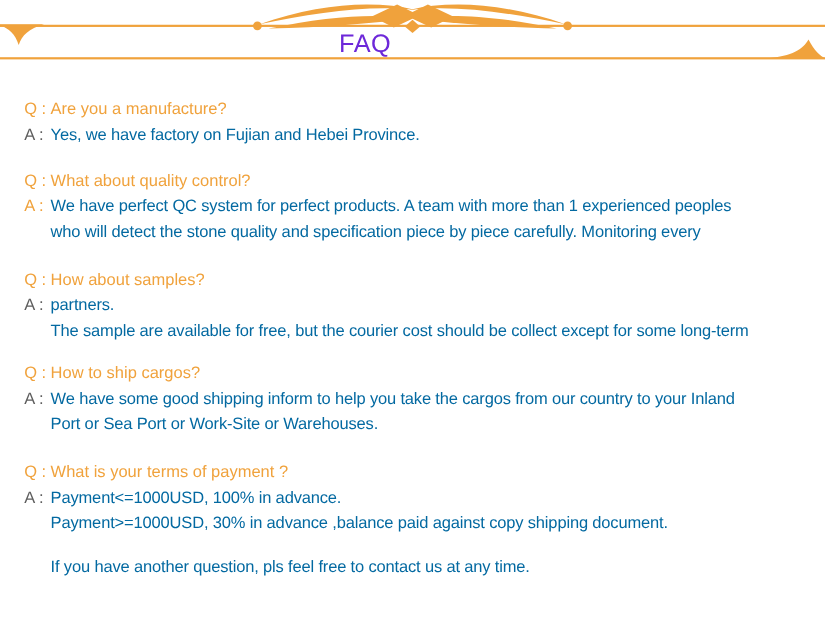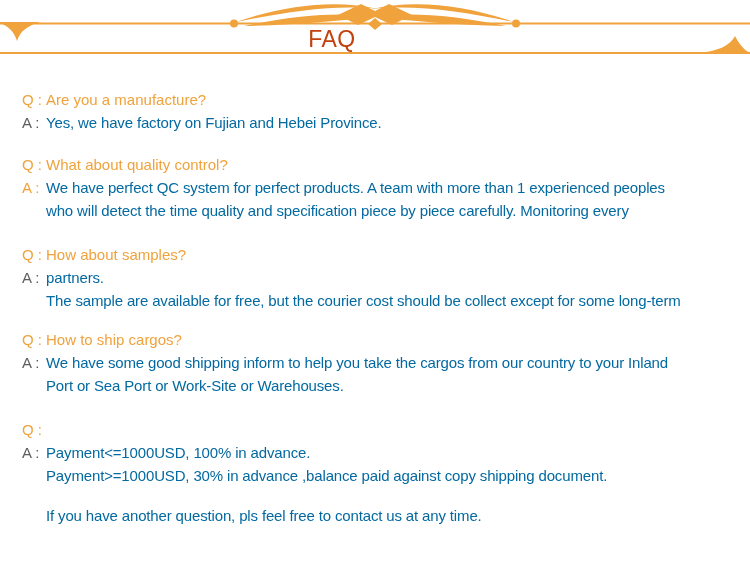--- a/index.html
+++ b/index.html
@@ -28,21 +28,21 @@
   }
   .faq-title {
     position: absolute;
     top: 27px;
     left: 0;
     width: 664px;
     text-align: center;
     font-size: 23px;
     line-height: 24px;
     letter-spacing: 0.5px;
-    color: #c2410c;
+    color: #6d28d9;
   }
   
   .faq-list {
     padding-left: 22px;
   }
   .faq-item { margin-top: 20px; }
   .faq-item:nth-child(1) { margin-top: 34px; }
   .faq-item:nth-child(2) { margin-top: 20px; }
   .faq-item:nth-child(3) { margin-top: 22px; }
   .faq-item:nth-child(4) { margin-top: 17px; }
@@ -132,21 +132,21 @@
 
     <section class="faq-item">
       <div class="q-row">
         <span class="prefix q">Q :</span>
         <span class="q-text">What about quality control?</span>
       </div>
       <div class="a-row">
         <span class="prefix a accent">A :</span>
         <div class="a-lines">
           <div class="a-line">We have perfect QC system for perfect products. A team with more than 1 experienced peoples</div>
-          <div class="a-line">who will detect the time quality and specification piece by piece carefully. Monitoring every</div>
+          <div class="a-line">who will detect the stone quality and specification piece by piece carefully. Monitoring every</div>
         </div>
       </div>
     </section>
 
     <section class="faq-item">
       <div class="q-row">
         <span class="prefix q">Q :</span>
         <span class="q-text">How about samples?</span>
       </div>
       <div class="a-row">
@@ -168,20 +168,21 @@
         <div class="a-lines">
           <div class="a-line">We have some good shipping inform to help you take the cargos from our country to your Inland</div>
           <div class="a-line">Port or Sea Port or Work-Site or Warehouses.</div>
         </div>
       </div>
     </section>
 
     <section class="faq-item">
       <div class="q-row">
         <span class="prefix q">Q :</span>
+        <span class="q-text">What is your terms of payment ?</span>
       </div>
       <div class="a-row">
         <span class="prefix a">A :</span>
         <div class="a-lines">
           <div class="a-line">Payment&lt;=1000USD, 100% in advance.</div>
           <div class="a-line">Payment&gt;=1000USD, 30% in advance ,balance paid against copy shipping document.</div>
           <div class="a-line blank"></div>
           <div class="a-line">If you have another question, pls feel free to contact us at any time.</div>
         </div>
       </div>

